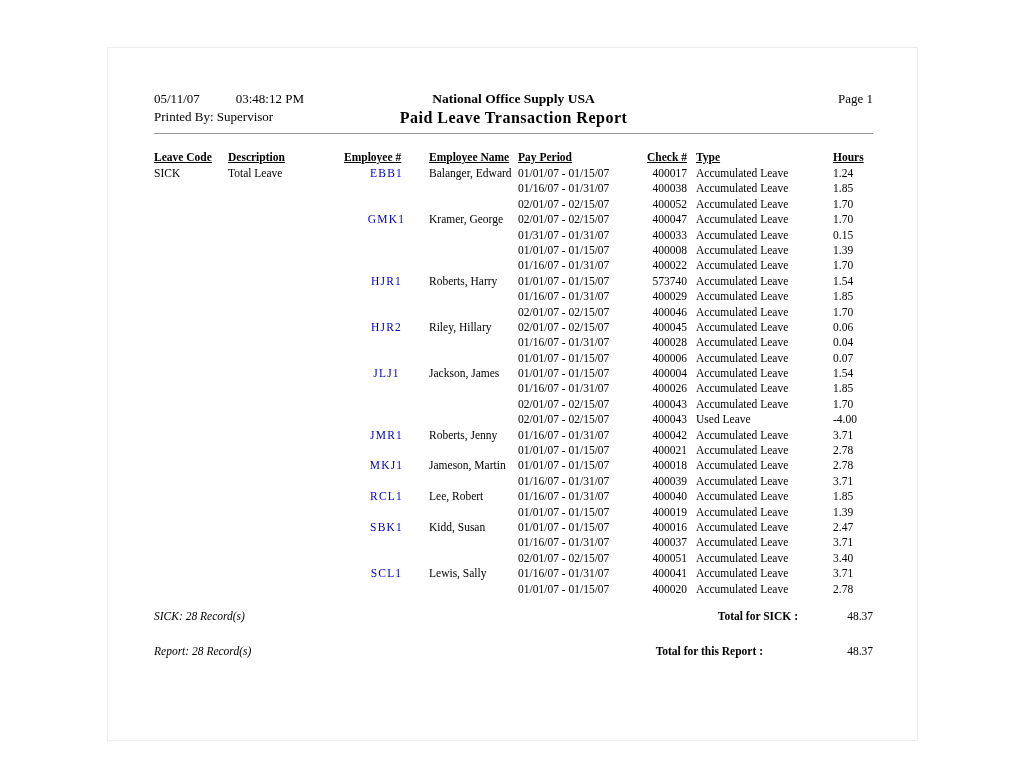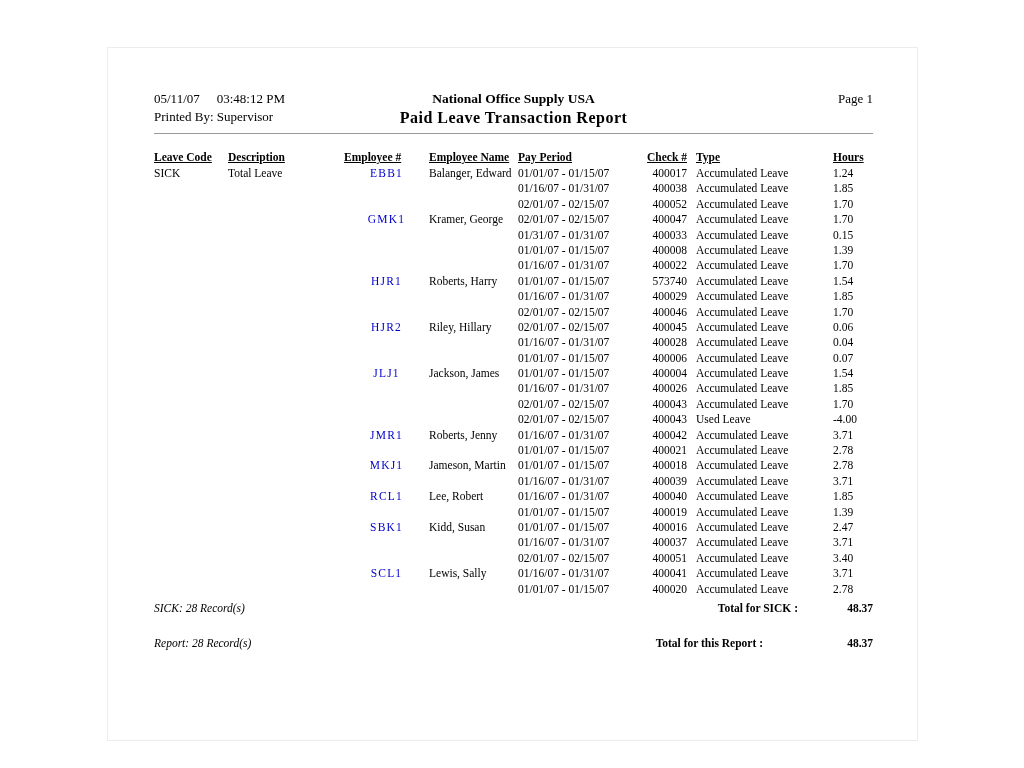--- a/index.html
+++ b/index.html
@@ -18,21 +18,21 @@
     border: 1px solid #ededed;
     padding: 43px 44px 0 46px;
   }
   
   .hdr-line1 {
     position: relative;
     height: 16px;
     font-size: 13px;
     line-height: 15px;
   }
-  .hdr-time { margin-left: 17px; }
+  .hdr-time { margin-left: 36px; }
   .hdr-company {
     position: absolute; left: 50%; top: 0;
     transform: translateX(-50%);
     font-weight: bold; font-size: 13.5px; white-space: nowrap;
   }
   .hdr-page { position: absolute; right: 0; top: 0; }
   .hdr-line2 {
     position: relative;
     height: 19px;
     margin-top: 2px;
@@ -71,27 +71,27 @@
     letter-spacing: 1.2px;
     text-align: center;
   }
   
   .sumrow {
     position: relative;
     height: 15px;
     font-size: 11.5px; line-height: 14px;
     white-space: nowrap;
   }
-  .sum1 { margin-top: 4px; }
+  .sum1 { margin-top: 12px; }
   .sum2 { margin-top: 20px; }
   .recmeta { font-style: italic; }
   .total-label { position: absolute; top: 0; font-weight: bold; }
   .lbl1 { right: 75px; }
   .lbl2 { right: 110px; }
-  .total-value { position: absolute; top: 0; right: 0; font-weight: bold; }
+  .total-value { position: absolute; top: 0; right: 0; font-weight: normal; }
 </style>
 </head>
 <body>
 
 <div class="page">
 
   <div class="hdr-line1">
     <span>05/11/07</span><span class="hdr-time">03:48:12 PM</span>
     <span class="hdr-company">National Office Supply USA</span>
     <span class="hdr-page">Page 1</span>

